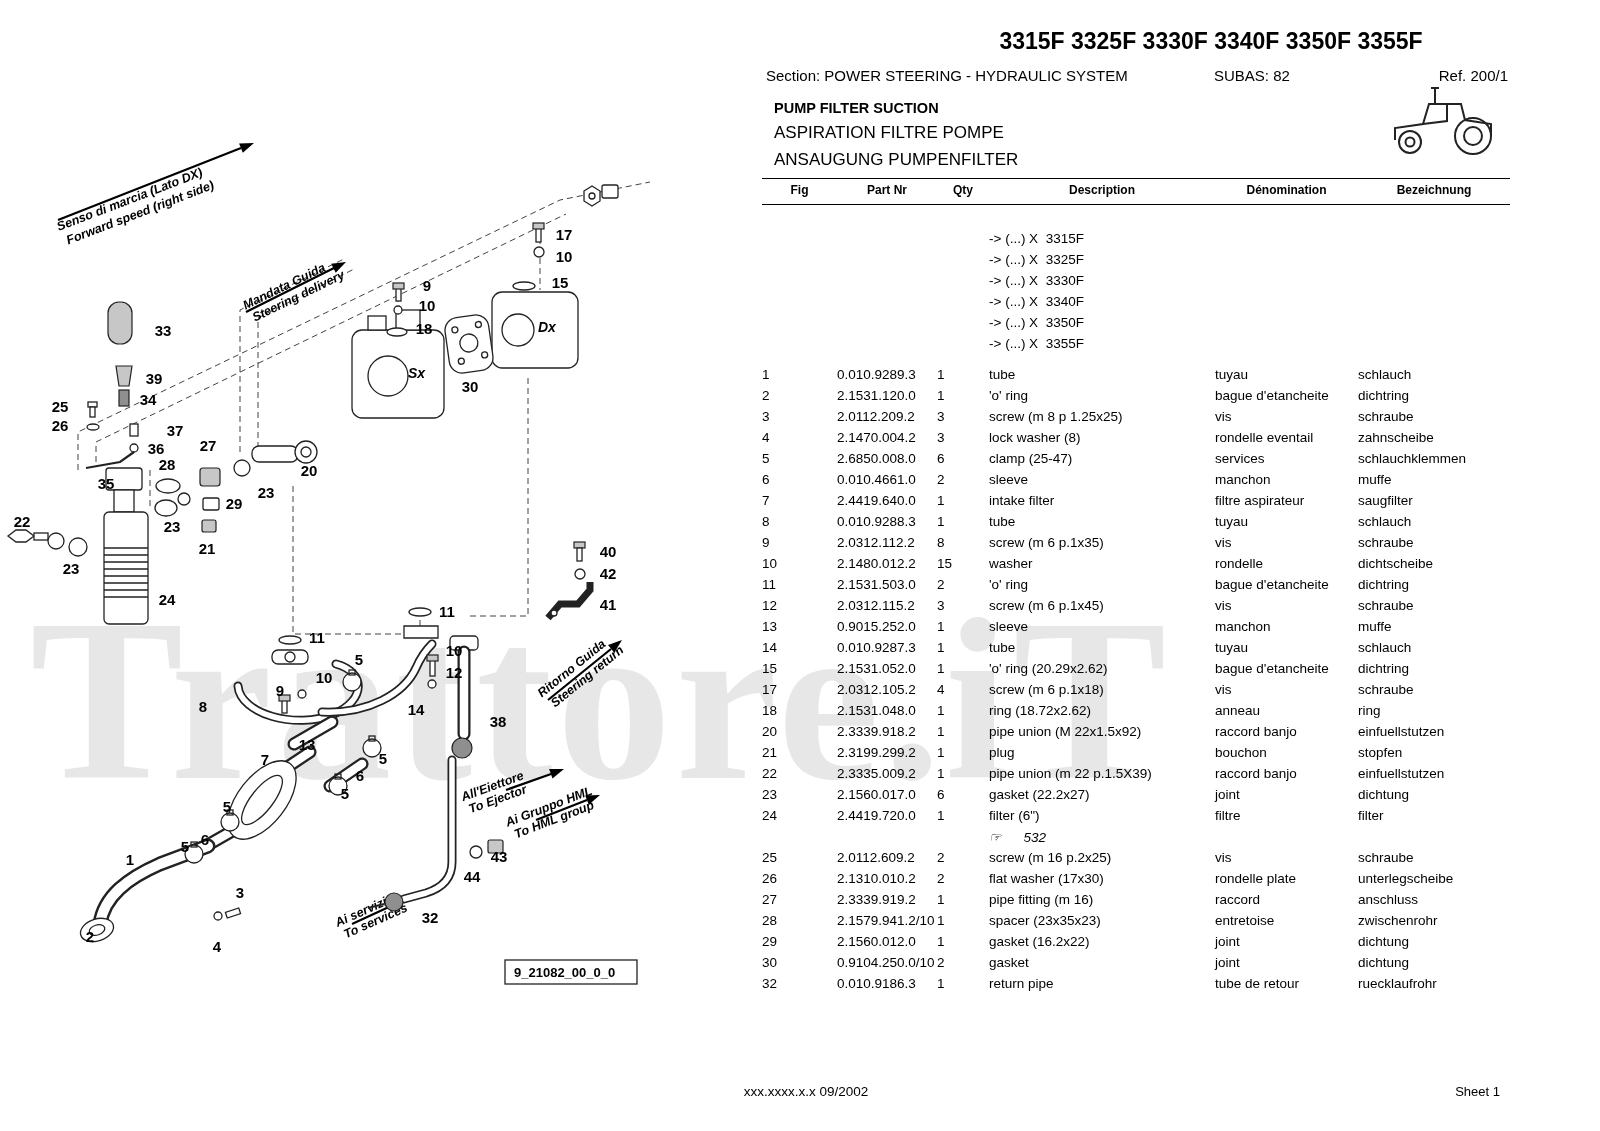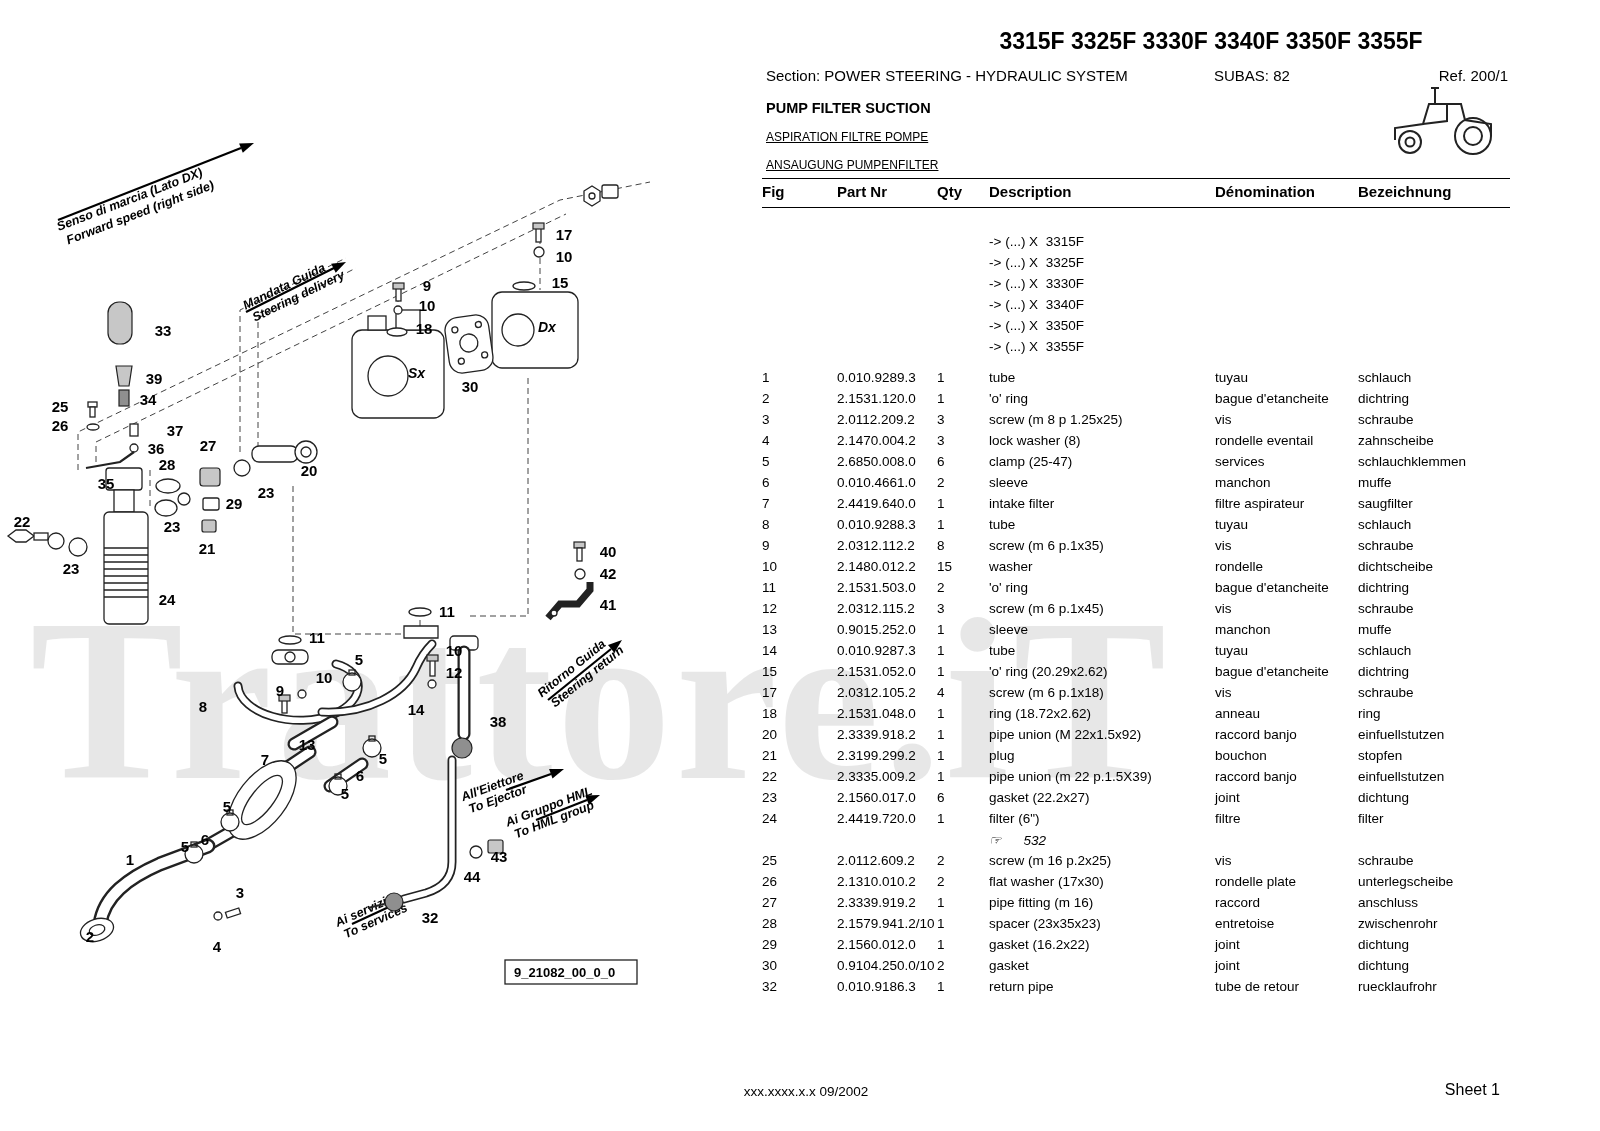--- a/index.html
+++ b/index.html
@@ -14,34 +14,34 @@
   }
 
   #diagram { position:absolute; left:0; top:0; z-index:2; }
 
   .right-panel { position:absolute; left:762px; top:28px; width:748px; z-index:3; }
   .models { font-weight:bold; font-size:23px; text-align:center; padding-left:150px; }
   .section-row { position:relative; margin-top:12px; font-size:15px; height:20px; }
   .section-row .section { position:absolute; left:4px; }
   .section-row .subas { position:absolute; left:452px; }
   .section-row .ref { position:absolute; right:2px;margin-left:31px; }
-  .title-block { position:absolute; left:4px; top:72px; }
+  .title-block { position:absolute; left:12px; top:72px; }
   .ptitle { font-weight:bold; font-size:14.5px; }
-  .psub { font-size:12px; margin-top:14px;text-decoration:underline; }
+  .psub { font-size:17px; margin-top:7px; }
   .tractor { position:absolute; left:1385px; top:76px; z-index:3; }
 
   .parts-table { position:absolute; left:0; top:150px; width:748px; border-collapse:collapse; table-layout:fixed; }
-  .parts-table th { text-align:left; font-size:15px; font-weight:bold; padding:4px 0 7px 0;
+  .parts-table th { text-align:center; font-size:12px; font-weight:bold; padding:4px 0 7px 0;
                     border-top:1px solid #000; border-bottom:1px solid #000; }
   .parts-table td { font-size:13.5px; height:21px; padding:0; vertical-align:top; white-space:nowrap; }
   .parts-table td.c3 { white-space:pre; }
   .parts-table td.note { font-style:italic; }
 
   .footer-center { position:absolute; bottom:32px; left:0; width:100%; text-align:center; font-size:13.5px; z-index:3;padding-left:12px; }
-  .footer-right  { position:absolute; bottom:32px; right:100px; font-size:16px; z-index:3; }
+  .footer-right  { position:absolute; bottom:32px; right:100px; font-size:13px; z-index:3; }
 
   
   .dash  { stroke:#444; stroke-width:1; fill:none; stroke-dasharray:6 4; }
   .ln    { stroke:#222; stroke-width:1.3; fill:none; }
   .lnw   { stroke:#222; stroke-width:1.3; fill:#fff; }
   .lng   { stroke:#222; stroke-width:1.2; fill:#c7c7c7; }
   .lnd   { stroke:#222; stroke-width:1.2; fill:#8f8f8f; }
   .hoseO { stroke:#222; stroke-width:9;  fill:none; stroke-linecap:round; }
   .hoseI { stroke:#fff; stroke-width:5.5;fill:none; stroke-linecap:round; }
   .tubeO { stroke:#222; stroke-width:13; fill:none; stroke-linecap:round; }

